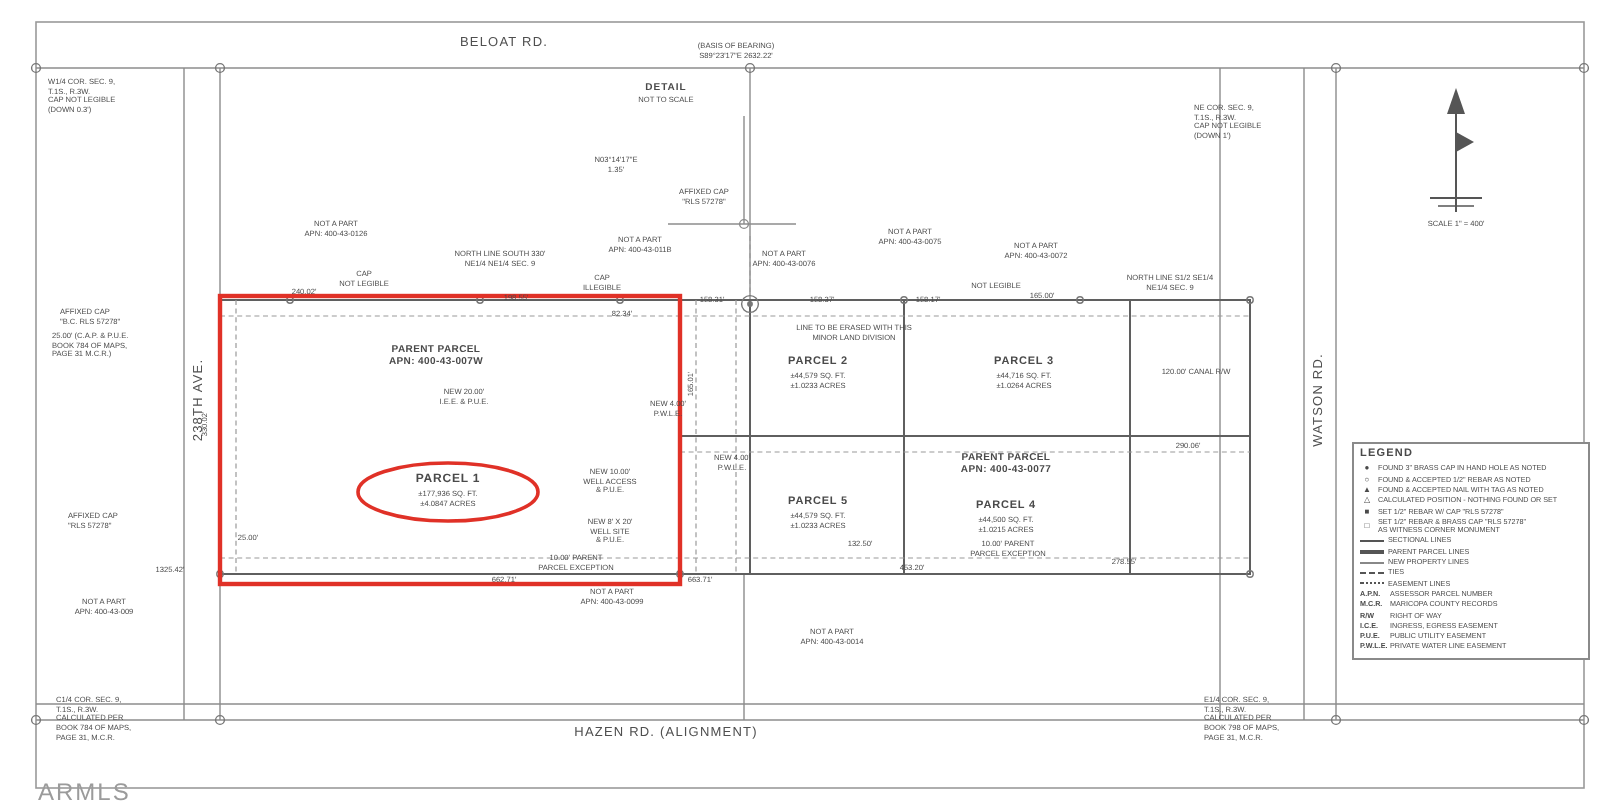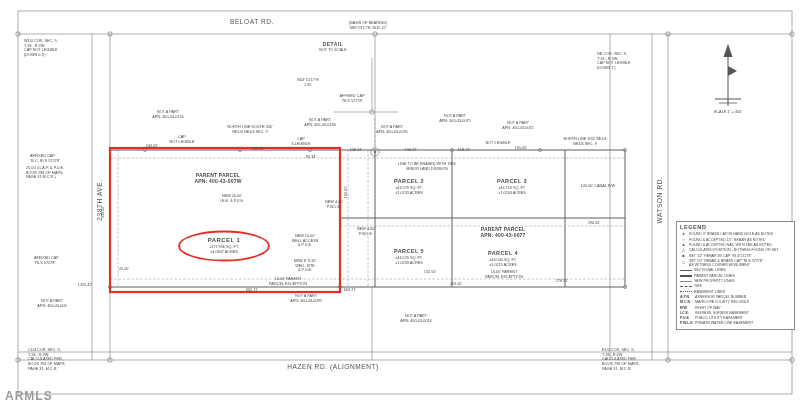--- a/index.html
+++ b/index.html
@@ -25,21 +25,21 @@
   .lg-row { display:flex; align-items:center; gap:2px; margin-bottom:1.2px; }
   .lg-sym { flex:0 0 7px; width:7px; text-align:center; font-size:4px; line-height:1; }
   .lg-line { flex:0 0 12px; width:12px; height:0; border-top:1px solid #555; }
   .lg-line.bold { border-top-width:2px; }
   .lg-line.thin { border-top-color:#888; }
   .lg-line.dash { border-top-style:dashed; }
   .lg-line.dot  { border-top-style:dotted; }
   .lg-abbr { flex:0 0 13px; width:13px; font-weight:bold; }
   .lg-txt { white-space:pre-line; }
 
-  .wm-brand { position:absolute; left:5px; bottom:0px; font-size:12px; font-weight:bold;
+  .wm-brand { position:absolute; left:19px; bottom:0px; font-size:12px; font-weight:normal;
               color:#9b9b9b; letter-spacing:1px; }
   .wm-year  { position:absolute; left:2px; bottom:15px; font-size:11px; font-weight:bold;
               color:#9b9b9b; transform:rotate(-90deg); transform-origin:left bottom; }
 </style>
 </head>
 <body>
 
 <div class="page">
 
   <svg class="linework" width="800" height="403" viewBox="0 0 800 403">

